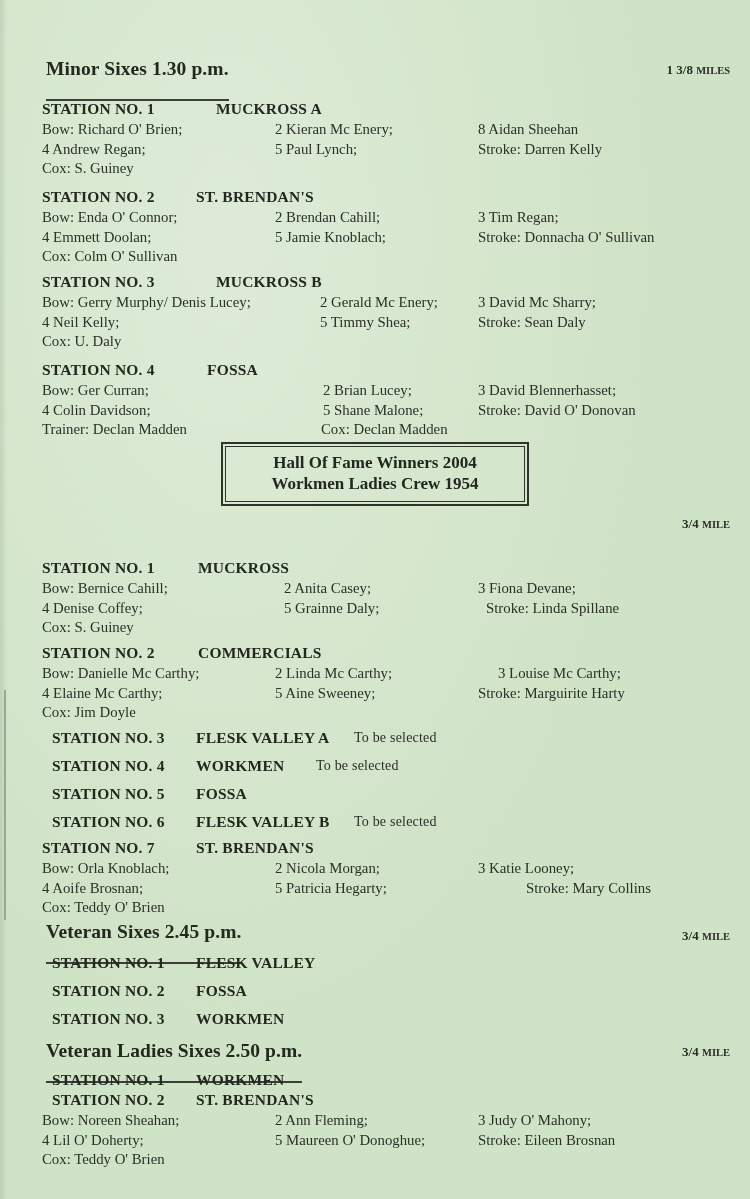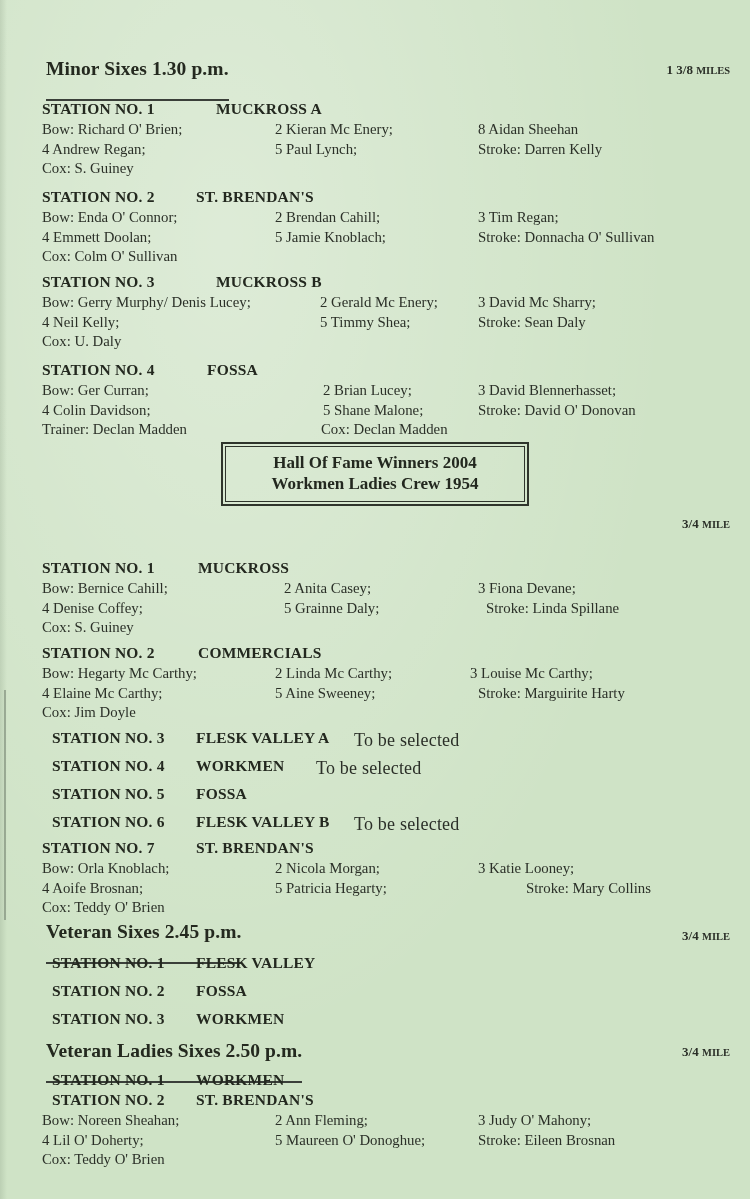--- a/index.html
+++ b/index.html
@@ -76,21 +76,21 @@
     top: 0;
   }
   .st-club {
     position: absolute;
     top: 0;
   }
   .st-note {
     position: absolute;
     top: 1px;
     font-weight: normal;
-    font-size: 18px;
+    font-size: 14px;
     color: #2b2f28;
   }
   .crew {
     position: relative;
     font-size: 14.8px;
     color: #2b3028;
     line-height: 19.5px;
   }
   .crew .cell {
     position: absolute;
@@ -227,26 +227,26 @@
       <span class="cell r2" style="left:436px;margin-left:8px;">Stroke: Linda Spillane</span>
     </div>
   </div>
 
   <div class="station" style="left:42px; top:644px;">
     <div class="st-head">
       <span class="st-no">STATION NO. 2</span>
       <span class="st-club" style="left:156px;">COMMERCIALS</span>
     </div>
     <div class="crew" style="height:60px;">
-      <span class="cell r1" style="left:0px;">Bow: Hegarty Mc Carthy;</span>
+      <span class="cell r1" style="left:0px;">Bow: Danielle Mc Carthy;</span>
       <span class="cell r2" style="left:0px;">4 Elaine Mc Carthy;</span>
       <span class="cell r3" style="left:0px;">Cox: Jim Doyle</span>
       <span class="cell r1" style="left:233px;">2 Linda Mc Carthy;</span>
       <span class="cell r2" style="left:233px;">5 Aine Sweeney;</span>
-      <span class="cell r1" style="left:428px;">3 Louise Mc Carthy;</span>
+      <span class="cell r1" style="left:456px;">3 Louise Mc Carthy;</span>
       <span class="cell r2" style="left:436px;">Stroke: Marguirite Harty</span>
     </div>
   </div>
 
   <div class="station" style="left:52px; top:729px;">
     <div class="st-head">
       <span class="st-no">STATION NO. 3</span>
       <span class="st-club" style="left:144px;">FLESK VALLEY A</span>
       <span class="st-note" style="left:302px;">To be selected</span>
     </div>

